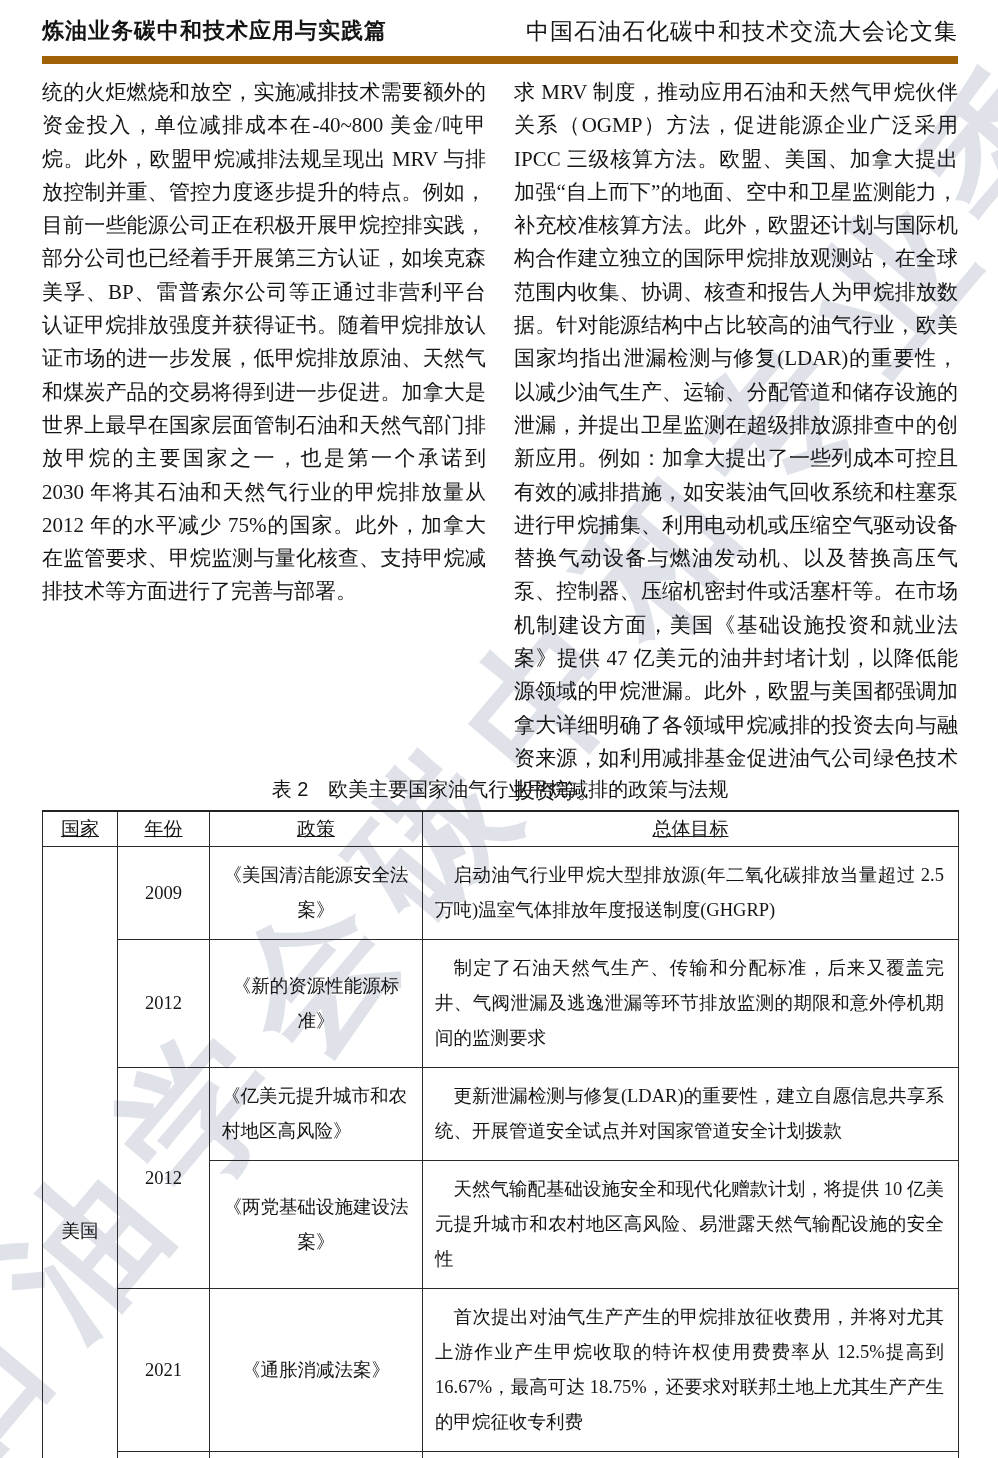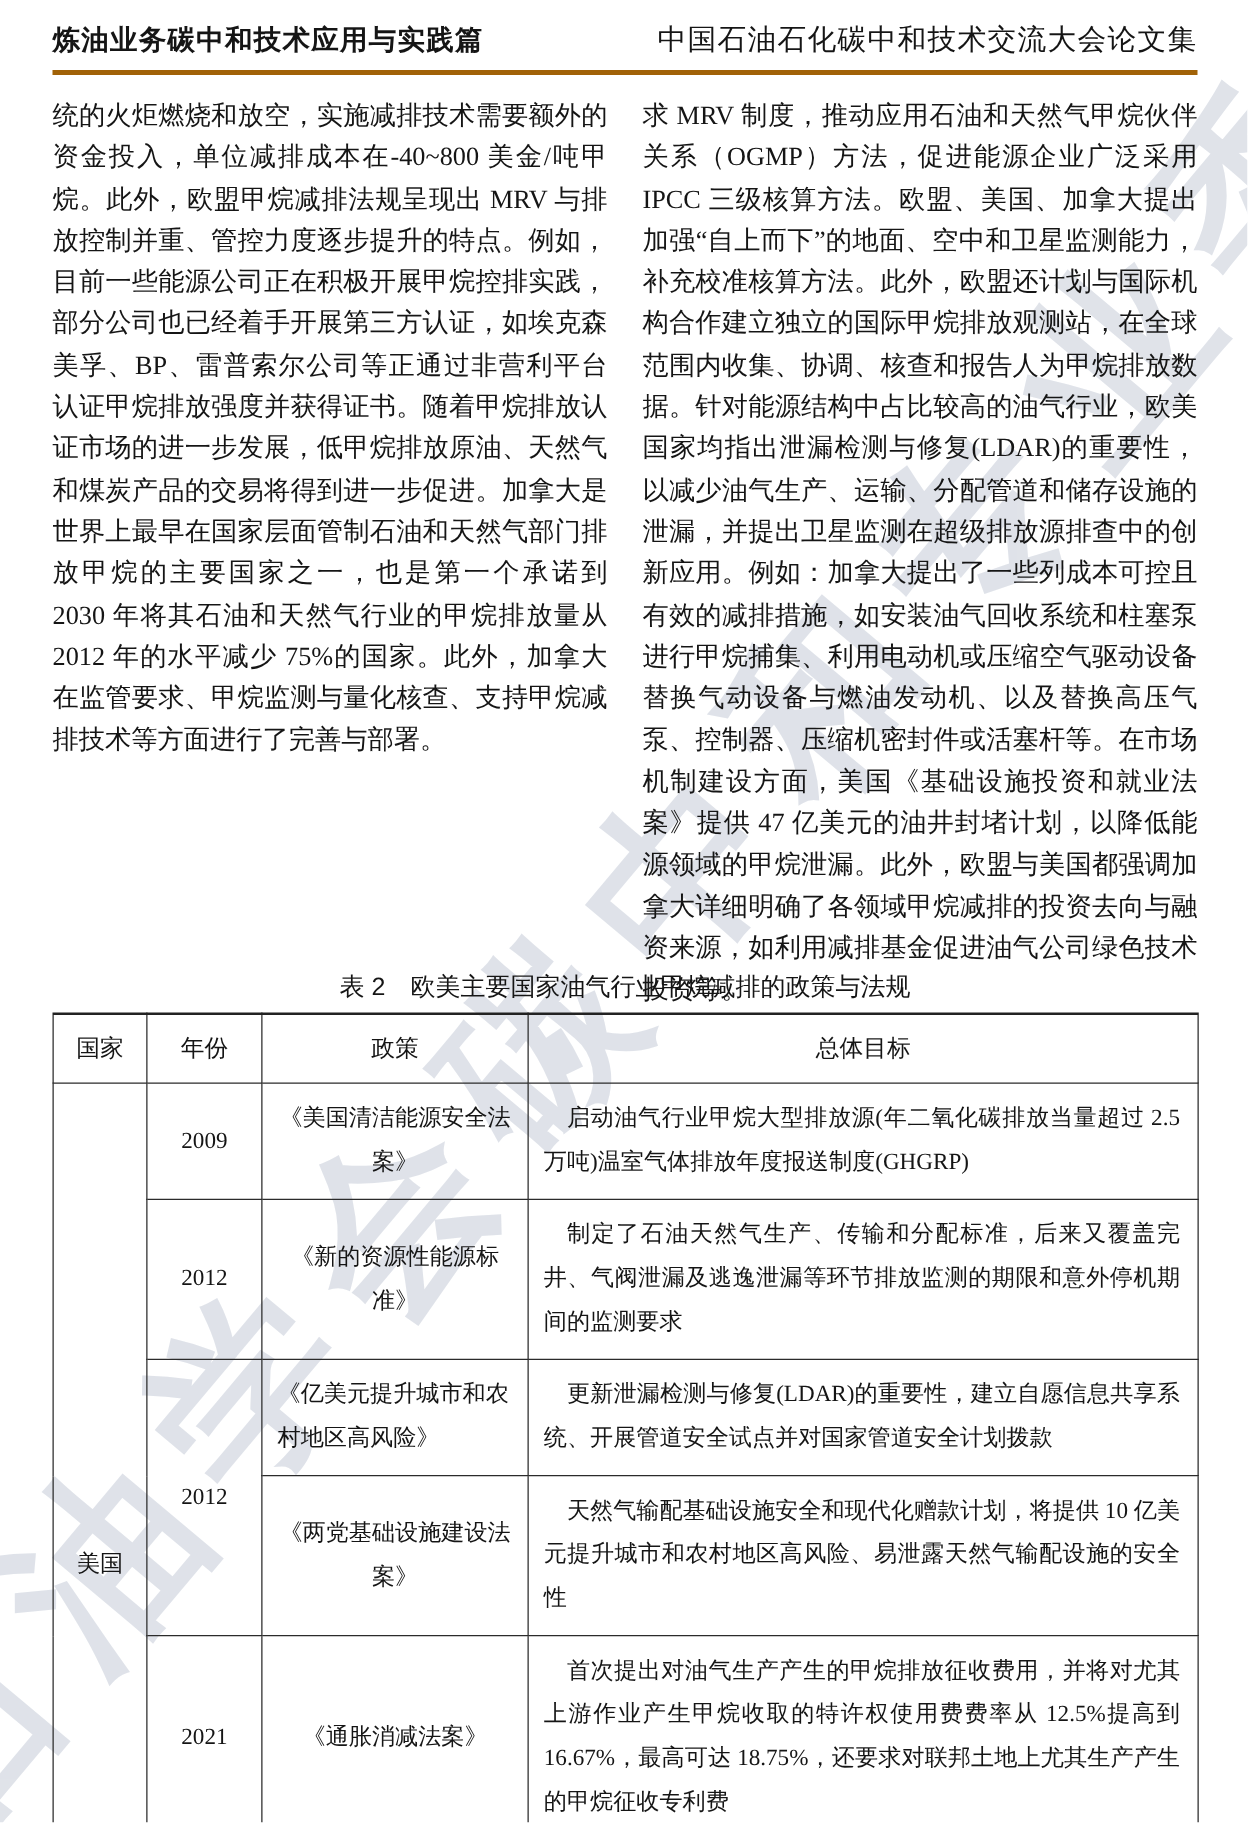--- a/index.html
+++ b/index.html
@@ -12,43 +12,43 @@
     position:absolute; left:50%; top:52%;
     transform:translate(-50%,-50%) rotate(-50deg);
     font-family:"Liberation Serif", serif;
     font-size:150px; letter-spacing:30px; white-space:nowrap;
     opacity:0.55; z-index:0; pointer-events:none; font-weight:bold;
   }
   .content { position:relative; z-index:1; }
   
   .header {
     position:absolute; left:42px; top:16px; width:916px;
-    display:flex; justify-content:space-between; align-items:center;
-    padding-bottom:9px; border-bottom:4px solid #a16207;
+    display:flex; justify-content:space-between; align-items:flex-start;
+    padding-bottom:9px; border-bottom:8px solid #a16207;
   }
   .header-left  { font-family:"Liberation Sans", sans-serif; font-weight:bold; font-size:22px; letter-spacing:1px; }
   .header-right { font-family:"Liberation Serif", serif; font-size:23px; letter-spacing:1px; }
   
   .columns { position:absolute; left:42px; top:76px; width:916px; display:flex; gap:28px; }
   .col { width:444px; font-size:21px; line-height:33.3px; text-align:justify; }
   .col p { margin:0; }
   .col p.indent { text-indent:2em; }
   
   .table-title {
     position:absolute; left:42px; top:776px; width:916px; text-align:center;
     font-family:"Liberation Sans", sans-serif; font-weight:normal; font-size:20px;
   }
   table.policy-table {
     position:absolute; left:42px; top:810px; width:916px;
     border-collapse:collapse; table-layout:fixed;
     font-size:18.5px; background:transparent;
     border-top:2px solid #222; border-bottom:2px solid #222;
   }
   .policy-table th, .policy-table td { border:1px solid #2b2b2b; background:transparent; }
-  .policy-table th { font-weight:normal; font-size:19px; height:34px; padding:10px 4px; }
+  .policy-table th { font-weight:normal; font-size:19px; height:34px; padding:0 4px;text-decoration:underline; }
   .col-country { width:75px; }
   .col-year    { width:92px; }
   .col-policy  { width:213px; }
   .col-goal    { width:536px; }
   td.country, td.year { text-align:center; vertical-align:middle; }
   td.policy { text-align:center; vertical-align:middle; padding:6px 12px; line-height:35px; }
   td.policy.left { text-align:left; }
   td.goal {
     text-align:justify; vertical-align:middle;
     padding:11px 14px 11px 12px; line-height:35px; text-indent:1em;

